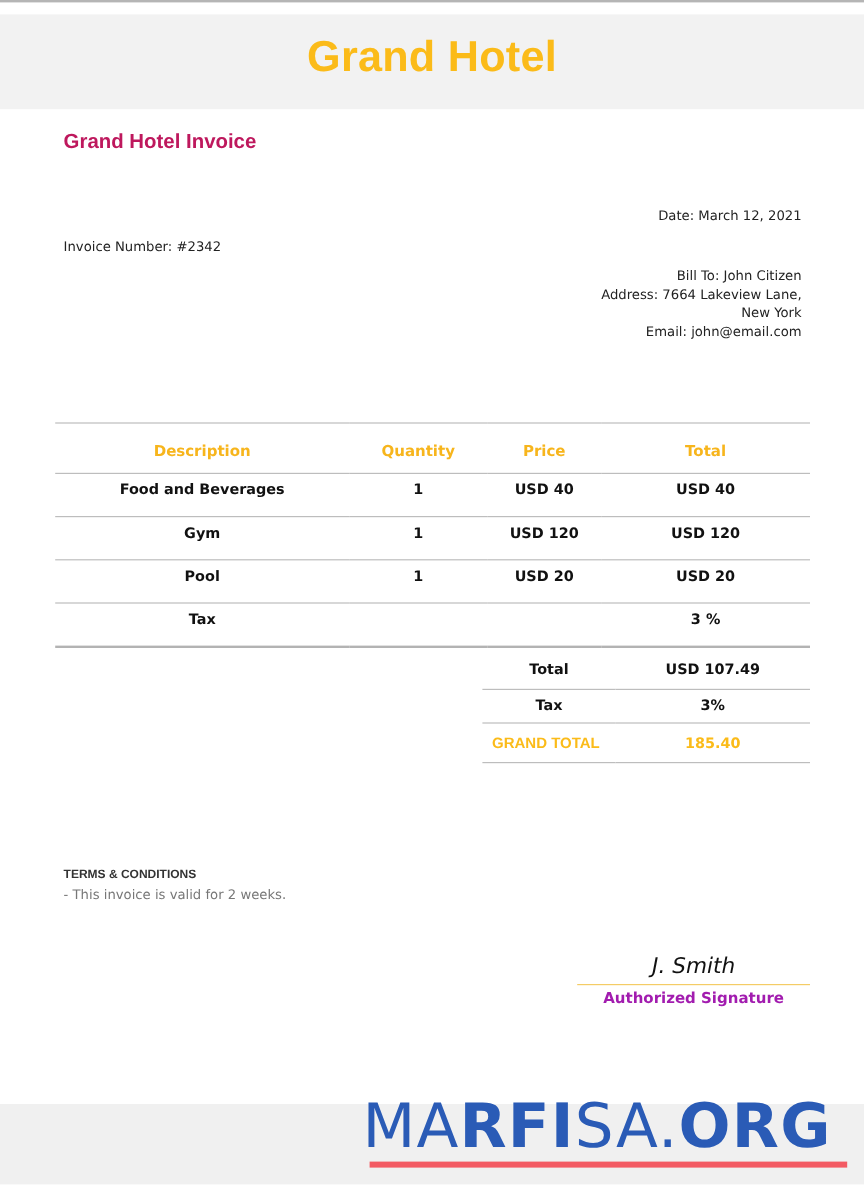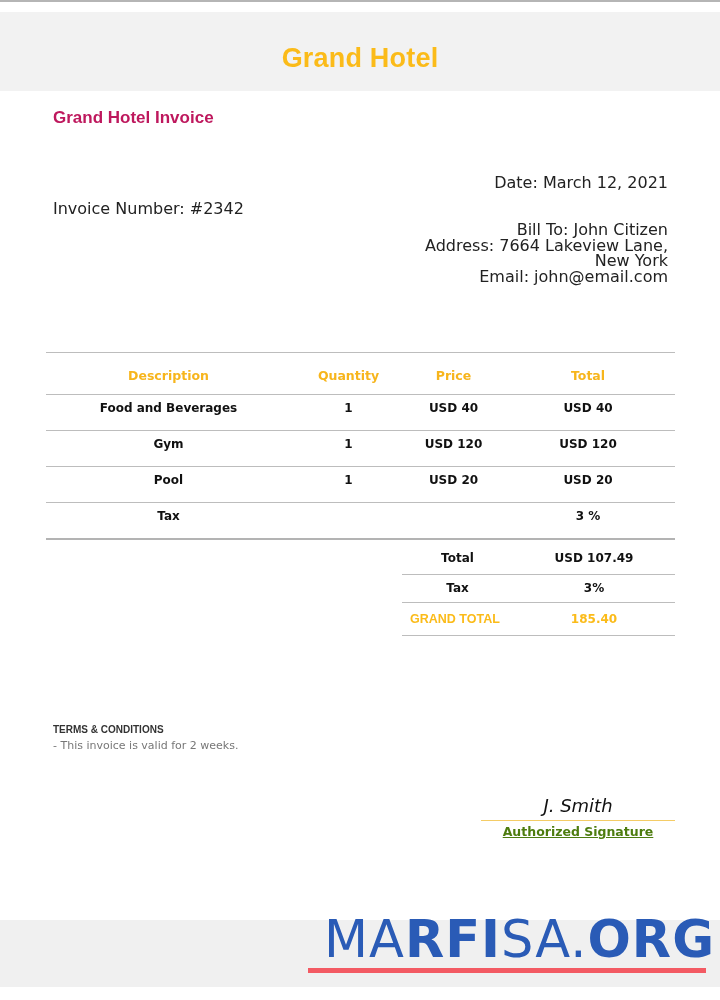--- a/index.html
+++ b/index.html
@@ -8,30 +8,30 @@
     background: #ffffff;
     font-family: "DejaVu Sans", sans-serif;
     color: #222;
   }
   .topline { position: absolute; left: 0; top: 0; width: 720px; height: 2px; background: #b5b5b5; }
   .header-band {
     position: absolute; left: 0; top: 12px; width: 720px; height: 79px;
     background: #f2f2f2; text-align: center;
   }
   .header-band .hotel-name {
-    display: inline-block; margin-top: 31px;
+    display: inline-block; margin-top: 14px;
     font-family: "Liberation Sans", sans-serif; font-weight: bold;
-    font-size: 27px; color: #fbbb19; letter-spacing: 0.2px;
+    font-size: 36px; color: #fbbb19; letter-spacing: 0.2px;
   }
   .invoice-title {
     position: absolute; left: 53px; top: 108px;
     font-family: "Liberation Sans", sans-serif; font-weight: bold;
     font-size: 17px; color: #be185d;
   }
-  .meta { font-size: 16px; color: #222; font-family: "DejaVu Sans", sans-serif; }
+  .meta { font-size: 11px; color: #222; font-family: "DejaVu Sans", sans-serif; }
   .date { position: absolute; right: 52px; top: 173px; text-align: right; }
   .invoice-number { position: absolute; left: 53px; top: 199px; }
   .bill-to { position: absolute; right: 52px; top: 222px; text-align: right; line-height: 15.5px; }
 
   table.items {
     position: absolute; left: 46px; top: 352px; width: 629px;
     border-collapse: collapse; font-size: 12px;
   }
   table.items th, table.items td { text-align: center; padding: 0; margin-top: 15px; }
   table.items thead tr { height: 42px; border-top: 1px solid #bdbdbd; border-bottom: 1px solid #bdbdbd; }
@@ -57,28 +57,28 @@
   .terms { position: absolute; left: 53px; top: 722px; font-size: 10.5px; line-height: 15.5px; }
   .terms .terms-title { font-weight: bold; color: #333; font-size: 10px; font-family: "Liberation Sans", sans-serif; }
   .terms .term-line { color: #777; font-size: 11px; }
 
   .signature { position: absolute; left: 481px; top: 772px; width: 194px; text-align: center; margin-top: 20px; }
   .signature .sig-name {
     font-family: "DejaVu Sans", sans-serif; font-style: italic;
     font-size: 18px; color: #111; height: 28px; line-height: 28px;
     border-bottom: 1px solid #f4cc66;
   }
-  .signature .sig-label { font-weight: bold; font-size: 12.5px; color: #4d7c0f; margin-top: 3px; text-decoration: underline; }
+  .signature .sig-label { font-weight: bold; font-size: 12.5px; color: #a21caf; margin-top: 3px; }
 
   .footer-band {
     position: absolute; left: 0; top: 920px; width: 720px; height: 67px;
     background: #f0f0f0;
   }
   .watermark {
-    position: absolute; left: 324px; top: 910px;
+    position: absolute; left: 302px; top: 910px;
     font-family: "DejaVu Sans", sans-serif; font-size: 51px; line-height: 60px;
     color: #2a5bb6; letter-spacing: 1px; font-weight: normal;
   }
   .watermark b { font-weight: bold; }
   .watermark-underline {
     position: absolute; left: 308px; top: 968px; width: 398px; height: 5px; background: #f35a63;
   }
 </style>
 </head>
 <body>

